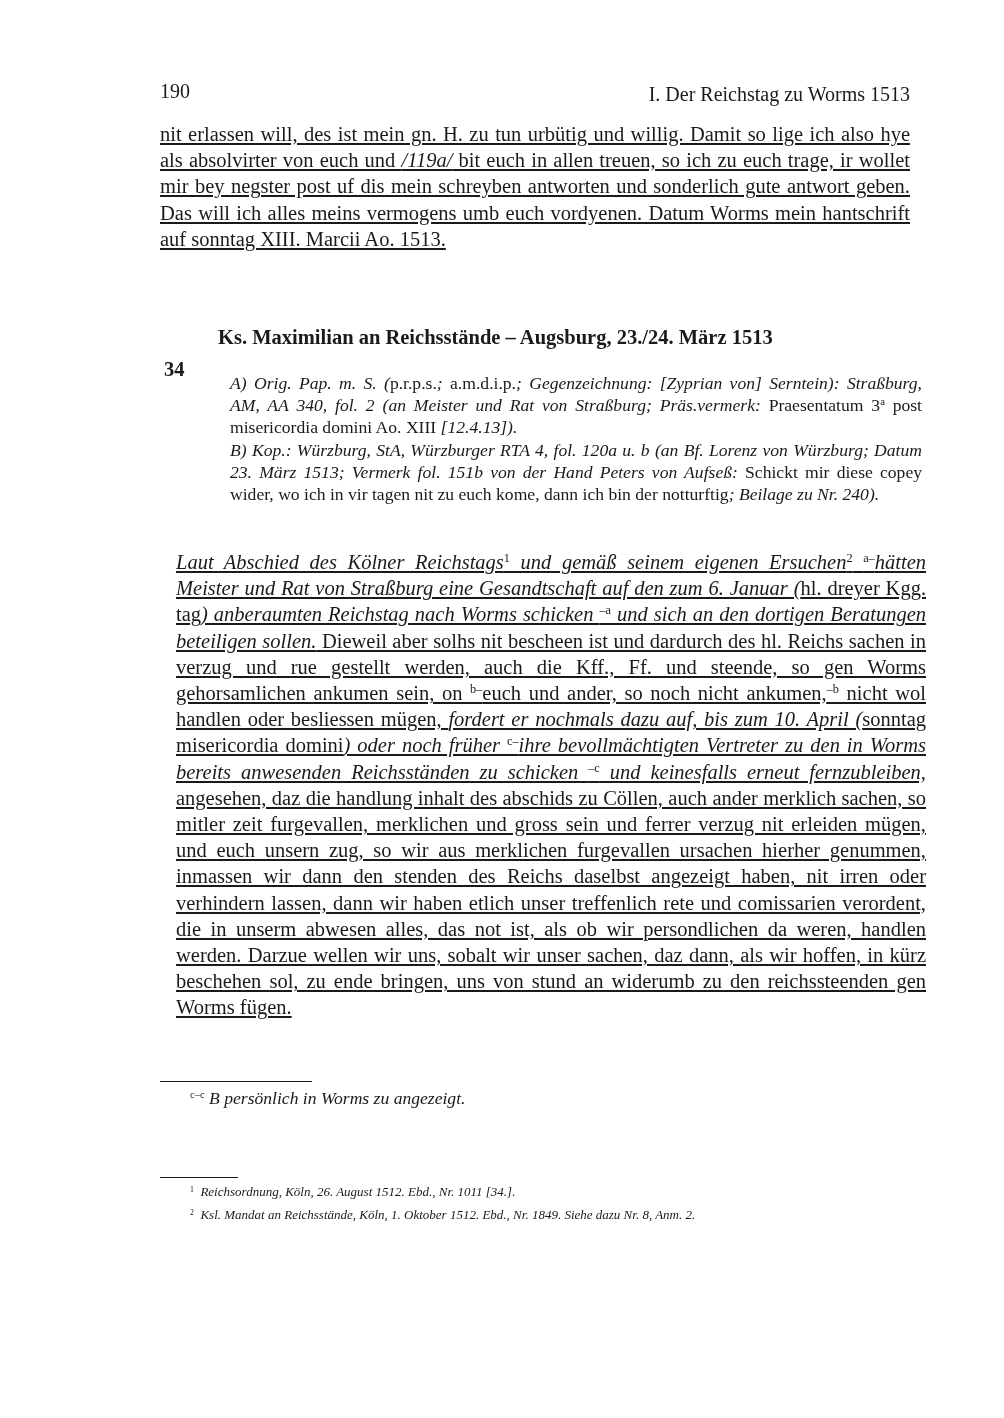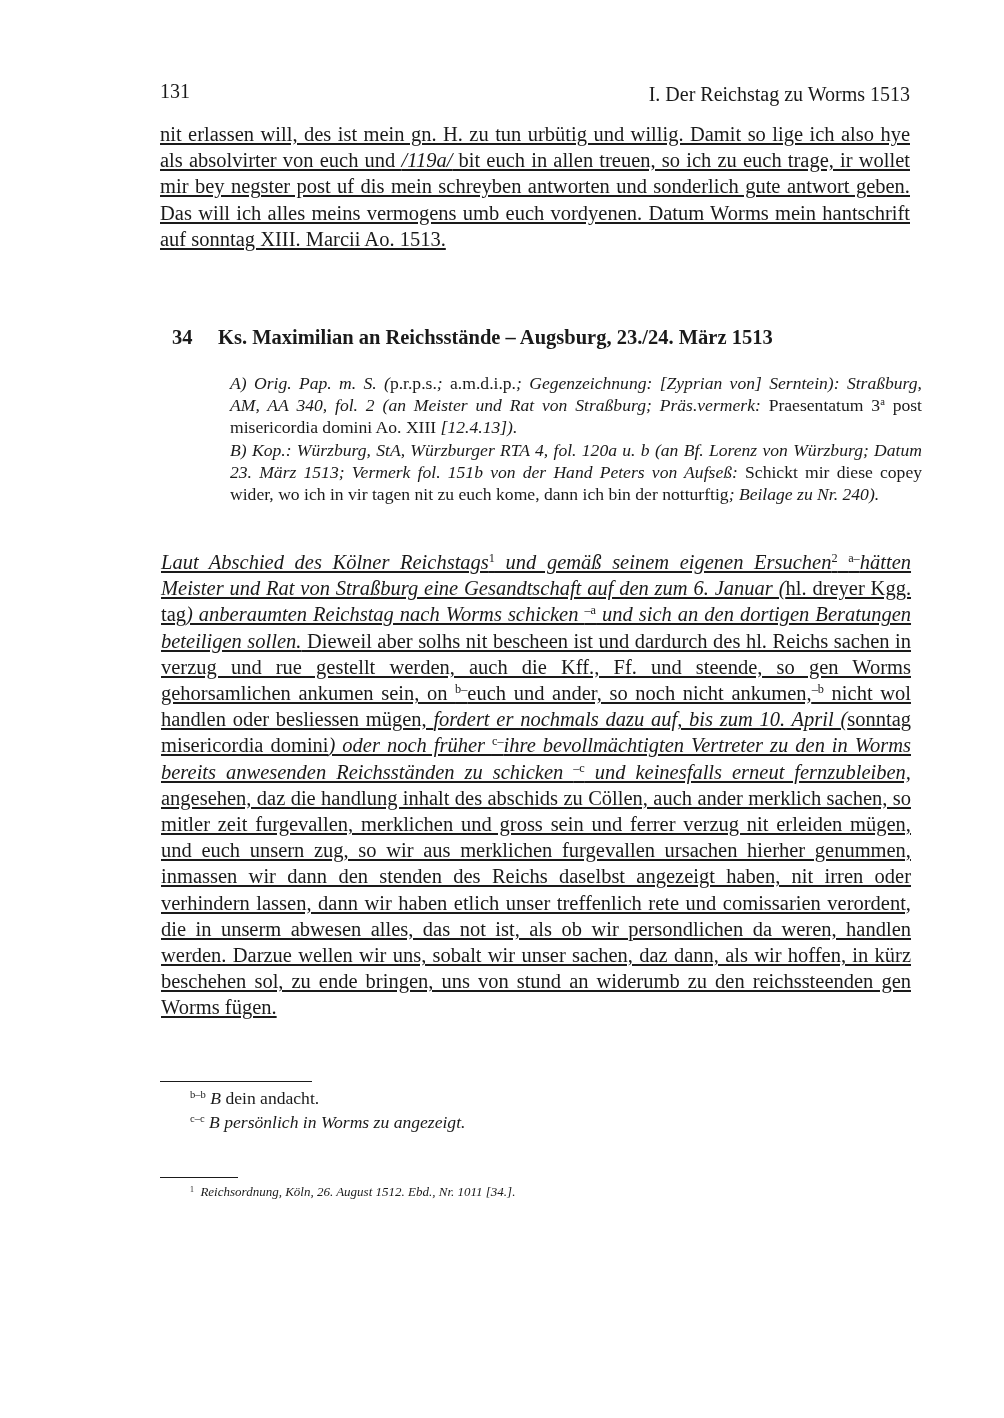--- a/index.html
+++ b/index.html
@@ -9,63 +9,63 @@
     color: #1a1a1a;
   }
   .page { position: absolute; left: 160px; top: 0; width: 750px; }
   .running-head { position: absolute; top: 80px; left: 0; width: 750px; height: 26px; font-size: 20px; }
   .page-num { position: absolute; left: 0; top: 0; }
   .head-title { position: absolute; left: 0; right: 0; text-align: right; font-size: 20px; top: 3px; }
   .justify { text-align: justify; text-align-last: left; }
   .body-text { font-size: 20.5px; line-height: 26.2px; text-decoration: underline; }
   .top-para { position: absolute; top: 121px; left: 0; width: 750px; }
   .doc-heading { position: absolute; top: 326px; left: 0; width: 750px; font-size: 20.5px; font-weight: bold; }
-  .doc-num { position: absolute; left: 12px; }
+  .doc-num { position: absolute; left: 4px; margin-top: 32px; }
   .doc-title { position: absolute; left: 58px; white-space: nowrap; text-align: right; }
   .sources { position: absolute; top: 372px; left: 70px; width: 692px; font-size: 17.6px; line-height: 22.2px; }
   .sources p { margin: 0; }
-  .main-para { position: absolute; top: 549px; left: 1px; width: 750px; }
+  .main-para { position: absolute; top: 549px; left: 16px; width: 750px; }
   i, .it { font-style: italic; }
   sup { font-size: 0.6em; vertical-align: 0.55em; line-height: 0; }
   .rule { position: absolute; left: 0; height: 1px; background: #1a1a1a; }
   .footnotes-letter { position: absolute; top: 1086px; left: 30px; width: 720px; font-size: 17.6px; line-height: 24px; }
   .footnotes-num { position: absolute; top: 1180px; left: 0; width: 750px; font-size: 13px; line-height: 23px; }
   .fn { margin: 0; }
   .fn-indent { text-indent: 30px; }
 </style>
 </head>
 <body>
 
 <div class="page">
 
   <div class="running-head">
-    <span class="page-num">131</span>
+    <span class="page-num">190</span>
     <span class="head-title">I. Der Reichstag zu Worms 1513</span>
   </div>
 
   <p class="top-para body-text justify" style="margin:0"><span>nit erlassen will, des ist mein gn. H. zu tun urbütig und willig. Damit so lige ich also hye als absolvirter von euch und </span><i>/119a/</i><span> bit euch in allen treuen, so ich zu euch trage, ir wollet mir bey negster post uf dis mein schreyben antworten und sonderlich gute antwort geben. Das will ich alles meins vermogens umb euch vordyenen. Datum Worms mein hantschrift auf sonntag XIII. Marcii Ao. 1513.</span></p>
 
   <div class="doc-heading">
     <span class="doc-num">34</span>
     <span class="doc-title">Ks. Maximilian an Reichsstände – Augsburg, 23./24. März 1513</span>
   </div>
 
   <div class="sources justify">
     <p><i>A) Orig. Pap. m. S. (</i><span>p.r.p.s.</span><i>; </i><span>a.m.d.i.p.</span><i>; Gegenzeichnung: [Zyprian von] Serntein): Straßburg, AM, AA 340, fol. 2 (an Meister und Rat von Straßburg; Präs.vermerk: </i><span>Praesentatum 3</span><sup>a</sup><span> post misericordia domini Ao. XIII </span><i>[12.4.13]).</i></p>
     <p><i>B) Kop.: Würzburg, StA, Würzburger RTA 4, fol. 120a u. b (an Bf. Lorenz von Würzburg; Datum 23. März 1513; Vermerk fol. 151b von der Hand Peters von Aufseß: </i><span>Schickt mir diese copey wider, wo ich in vir tagen nit zu euch kome, dann ich bin der notturftig</span><i>; Beilage zu Nr. 240).</i></p>
   </div>
 
   <p class="main-para body-text justify" style="margin:0"><i>Laut Abschied des Kölner Reichstags</i><sup>1</sup><i> und gemäß seinem eigenen Ersuchen</i><sup>2</sup> <sup>a–</sup><i>hätten Meister und Rat von Straßburg eine Gesandtschaft auf den zum 6. Januar (</i><span>hl. dreyer Kgg. tag</span><i>) anberaumten Reichstag nach Worms schicken </i><sup>–a</sup><i> und sich an den dortigen Beratungen beteiligen sollen.</i><span> Dieweil aber solhs nit bescheen ist und dardurch des hl. Reichs sachen in verzug und rue gestellt werden, auch die Kff., Ff. und steende, so gen Worms gehorsamlichen ankumen sein, on </span><sup>b–</sup><span>euch und ander, so noch nicht ankumen,</span><sup>–b</sup><span> nicht wol handlen oder besliessen mügen, </span><i>fordert er nochmals dazu auf, bis zum 10. April (</i><span>sonntag misericordia domini</span><i>) oder noch früher </i><sup>c–</sup><i>ihre bevollmächtigten Vertreter zu den in Worms bereits anwesenden Reichsständen zu schicken </i><sup>–c</sup><i> und keinesfalls erneut fernzubleiben,</i><span> angesehen, daz die handlung inhalt des abschids zu Cöllen, auch ander merklich sachen, so mitler zeit furgevallen, merklichen und gross sein und ferrer verzug nit erleiden mügen, und euch unsern zug, so wir aus merklichen furgevallen ursachen hierher genummen, inmassen wir dann den stenden des Reichs daselbst angezeigt haben, nit irren oder verhindern lassen, dann wir haben etlich unser treffenlich rete und comissarien verordent, die in unserm abwesen alles, das not ist, als ob wir persondlichen da weren, handlen werden. Darzue wellen wir uns, sobalt wir unser sachen, daz dann, als wir hoffen, in kürz beschehen sol, zu ende bringen, uns von stund an widerumb zu den reichssteenden gen Worms fügen.</span></p>
 
   <div class="rule" style="top:1081px; width:152px;"></div>
 
   <div class="footnotes-letter">
-    <p class="fn"><sup>b–b</sup> <i>B</i><i></i><span> dein andacht.</span></p>
     <p class="fn"><sup>c–c</sup> <i>B</i><i> persönlich in Worms zu angezeigt.</i><span></span></p>
   </div>
 
   <div class="rule" style="top:1177px; width:78px;"></div>
 
   <div class="footnotes-num justify">
     <p class="fn fn-indent"><sup>1</sup>&nbsp; <i>Reichsordnung, Köln, 26. August 1512. Ebd., Nr. 1011 [34.].</i></p>
+    <p class="fn fn-indent"><sup>2</sup>&nbsp; <i>Ksl. Mandat an Reichsstände, Köln, 1. Oktober 1512. Ebd., Nr. 1849. Siehe dazu Nr. 8, Anm. 2.</i></p>
   </div>
 
 </div>
 
 </body></html>

